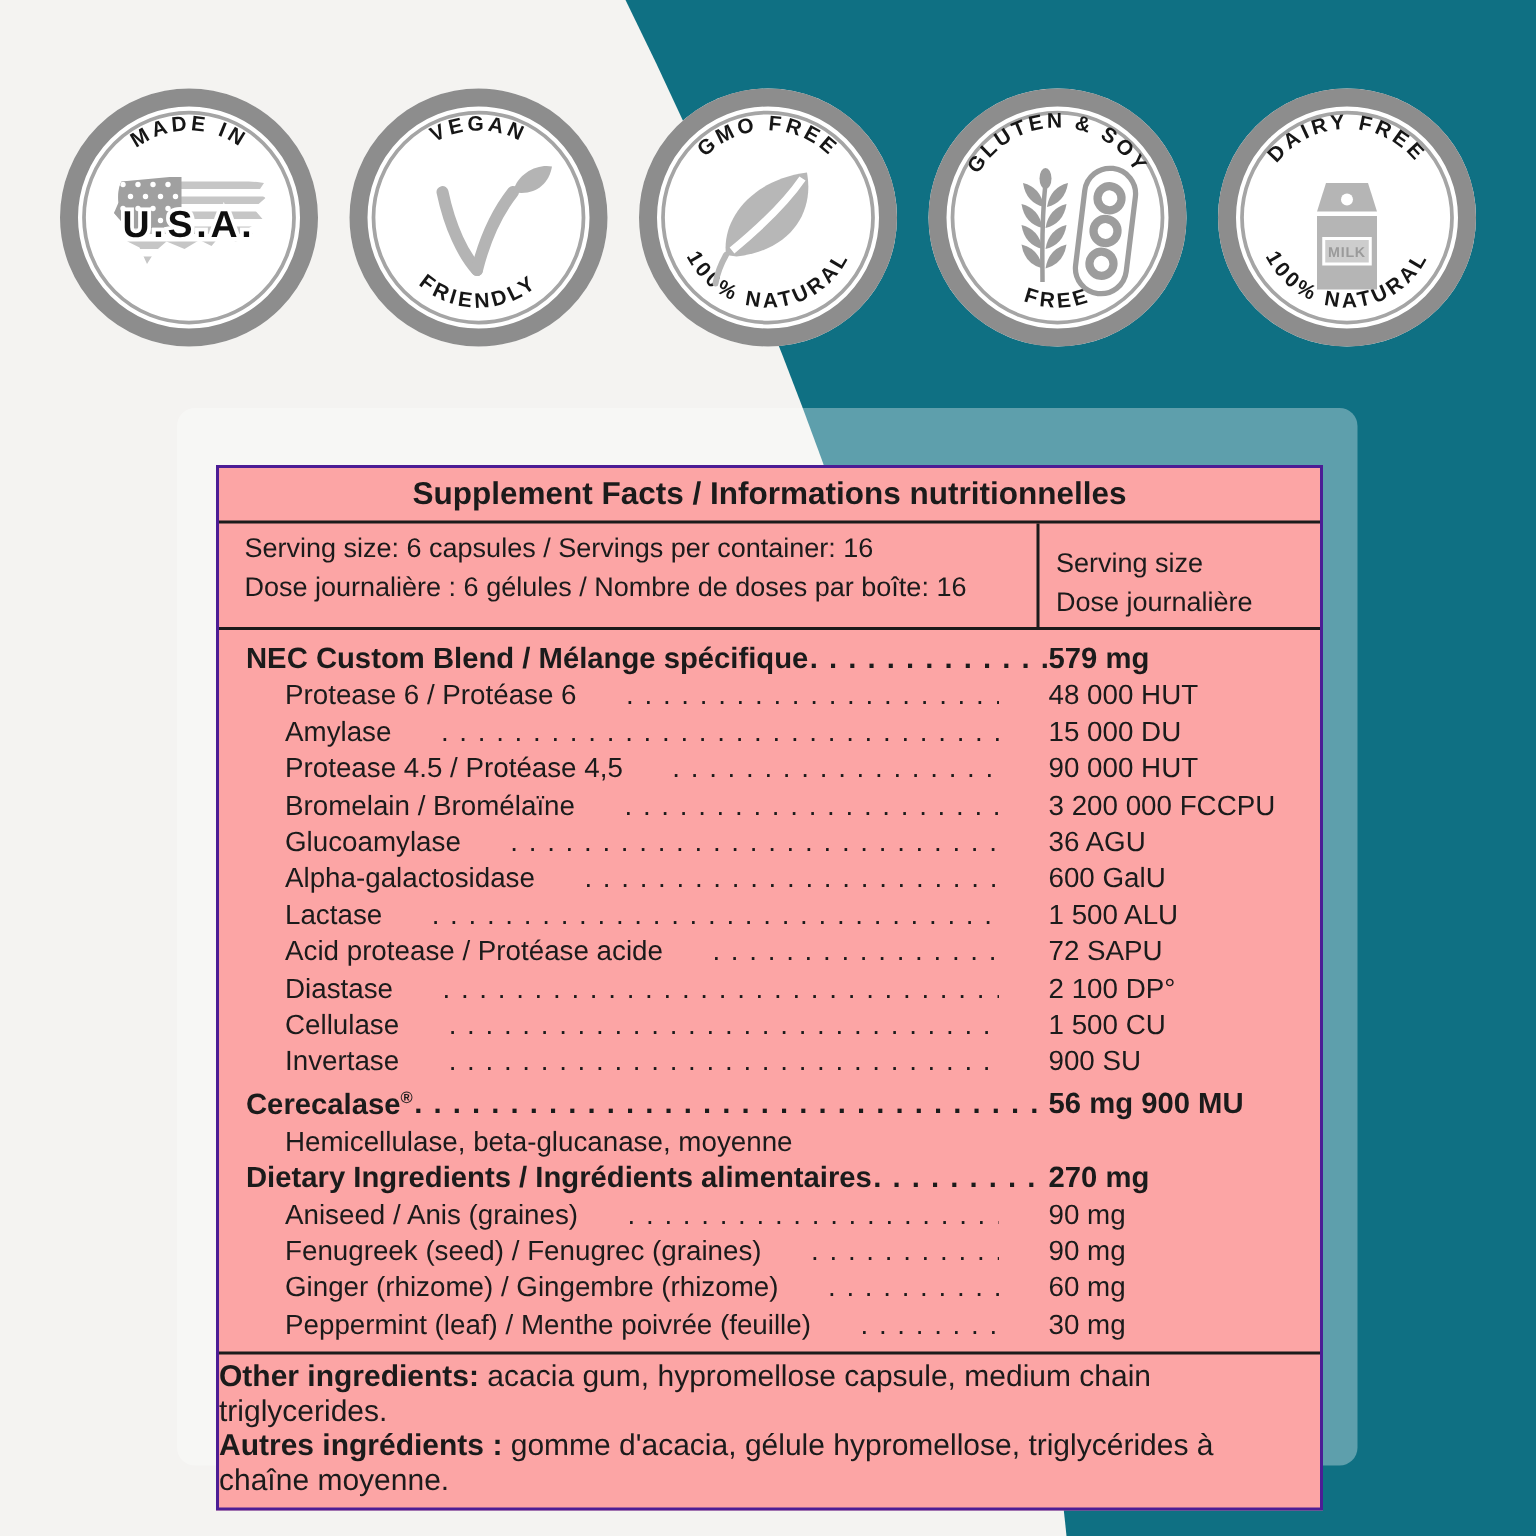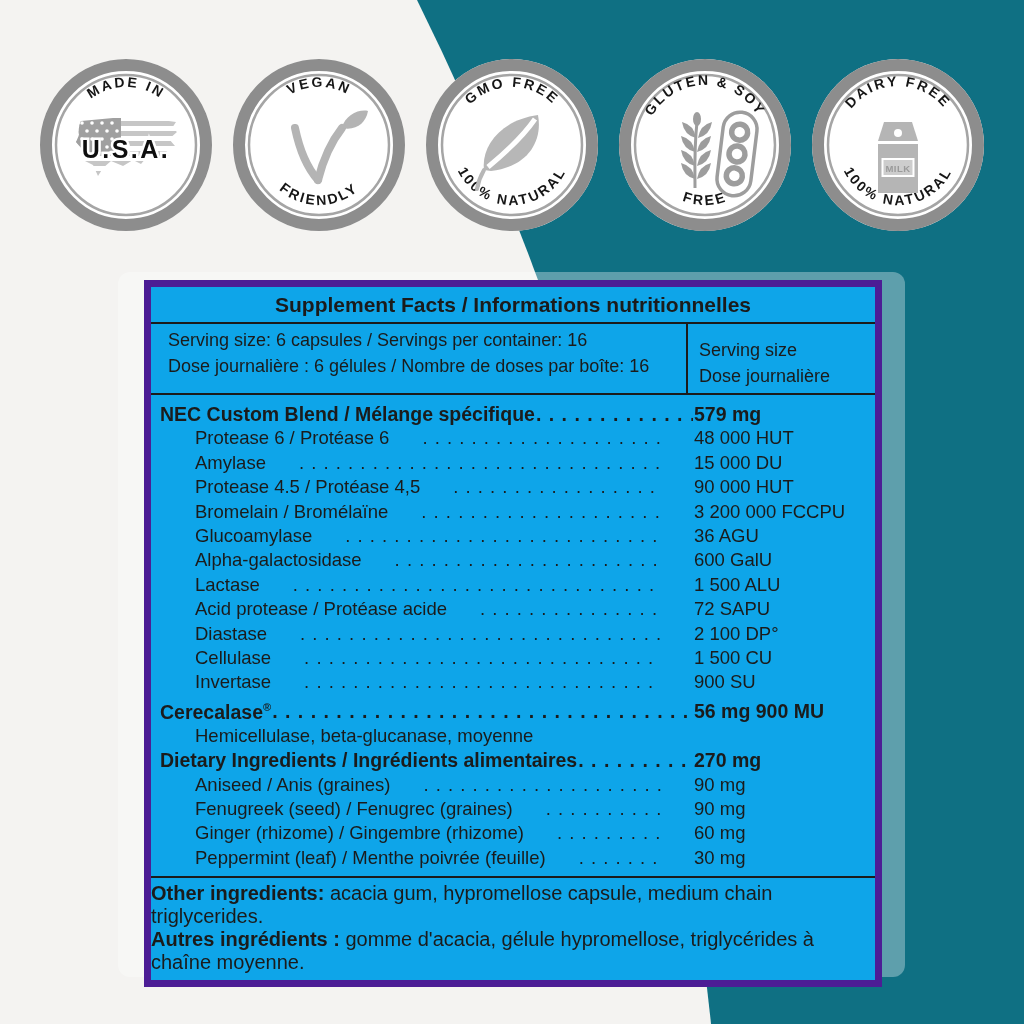--- a/index.html
+++ b/index.html
@@ -9,40 +9,40 @@
     font-family:"Liberation Sans",sans-serif;
     color:#1b1b1b;
   }
   .bg-blob{position:absolute;left:0;top:0;z-index:0;}
   
   .panel-glow{
     position:absolute;left:118px;top:272px;width:787px;height:705px;
     background:rgba(255,255,255,0.33);border-radius:12px;z-index:2;
   }
   .facts-table{
-    position:absolute;left:144px;top:280px;width:738px;box-sizing:border-box;
-    background:#0ea5e9;border:7px solid #4c1d95;z-index:3;
+    position:absolute;left:144px;top:310px;width:738px;box-sizing:border-box;
+    background:#fca5a5;border:2px solid #4c1d95;z-index:3;
   }
   .t-header{
     text-align:center;font-weight:bold;font-size:21px;
     padding:6px 4px 5px 4px;border-bottom:2px solid #1b1b1b;
   }
   .t-serving{display:flex;align-items:stretch;border-bottom:2px solid #1b1b1b;font-size:18px;line-height:26px;}
   .t-serving .left{flex:1 1 auto;padding:3px 6px 4px 17px;border-right:2px solid #1b1b1b;}
   .t-serving .right{flex:0 0 172px;padding:13px 4px 4px 11px;}
   .t-main{padding:7px 9px 6px 9px;font-size:18.5px;line-height:24.4px;}
   .row{display:flex;align-items:baseline;}
   .row .name{flex:0 0 auto;white-space:nowrap;}
   .row .leader{flex:1 1 auto;overflow:hidden;white-space:nowrap;margin:0 1px;}
   .row .leader::after{
     content:". . . . . . . . . . . . . . . . . . . . . . . . . . . . . . . . . . . . . . . . . . . . . . . . . . . . . . . . . . . . . . . . . . . . . . . . . . . . . . . .";
     letter-spacing:1px;
   }
   .row .value{flex:0 0 172px;white-space:nowrap;}
-  .row.bold{font-weight:bold;font-size:19.5px;}
+  .row.bold{font-weight:bold;font-size:19.5px;margin-left:9px;}
   .row.indent{padding-left:35px;gap:32px;}
   .row sup{font-size:11px;}
   .t-footer{border-top:2px solid #1b1b1b;padding:4px 6px 6px 0;font-size:20px;line-height:23px;}
   .t-footer .b{font-weight:bold;}
   
   .badge{position:absolute;top:58px;z-index:4;}
   .arc{font-family:"Liberation Sans",sans-serif;font-weight:bold;font-size:14px;letter-spacing:2.4px;fill:#161616;}
   .arc-wide{letter-spacing:2px;}
   .usa-text{font-family:"Liberation Sans",sans-serif;font-weight:bold;font-size:25px;letter-spacing:2.5px;fill:#0e0e0e;stroke:#ffffff;stroke-width:5px;paint-order:stroke;}
   .milk-label{font-family:"Liberation Sans",sans-serif;font-weight:bold;font-size:9.5px;letter-spacing:.5px;fill:#9a9a9a;}

